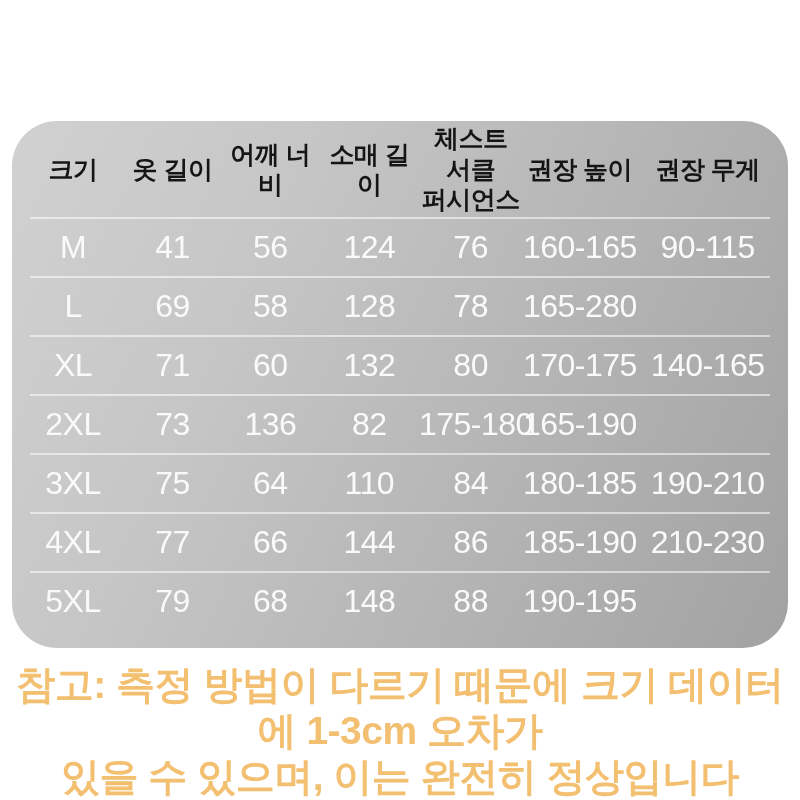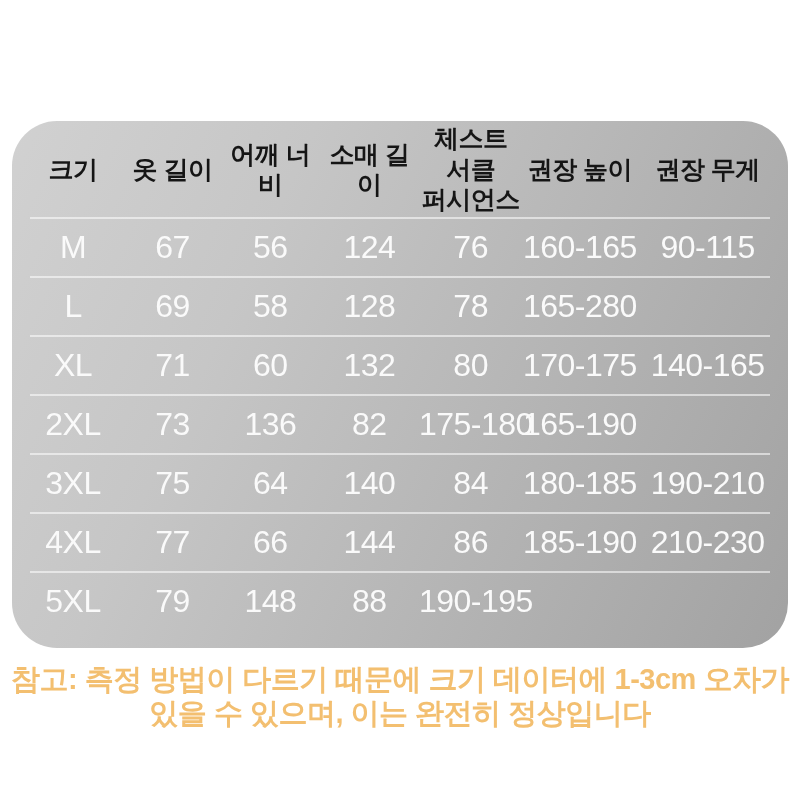--- a/index.html
+++ b/index.html
@@ -58,21 +58,21 @@
     margin: 0 8px;
     background: rgba(255,255,255,0.55);
   }
   .note {
     position: absolute;
     left: 0;
     top: 662px;
     width: 800px;
     text-align: center;
     color: #f3bf70;
-    font-size: 29px;
+    font-size: 39px;
     font-weight: 600;
     line-height: 1.18;
     letter-spacing: -0.5px;
   }
 </style>
 </head>
 <body>
 
 <div class="size-chart-panel">
 
@@ -84,21 +84,21 @@
     <div class="header-cell">체스트 서클
 퍼시언스</div>
     <div class="header-cell">권장 높이</div>
     <div class="header-cell">권장 무게</div>
   </div>
 
   <div class="divider"></div>
 
   <div class="grid-row data-row">
     <div class="data-cell">M</div>
-    <div class="data-cell">67</div>
+    <div class="data-cell">41</div>
     <div class="data-cell">56</div>
     <div class="data-cell">124</div>
     <div class="data-cell">76</div>
     <div class="data-cell">160-165</div>
     <div class="data-cell">90-115</div>
   </div>
 
   <div class="divider"></div>
 
   <div class="grid-row data-row">
@@ -132,21 +132,21 @@
     <div class="data-cell">175-180</div>
     <div class="data-cell">165-190</div>
   </div>
 
   <div class="divider"></div>
 
   <div class="grid-row data-row">
     <div class="data-cell">3XL</div>
     <div class="data-cell">75</div>
     <div class="data-cell">64</div>
-    <div class="data-cell">140</div>
+    <div class="data-cell">110</div>
     <div class="data-cell">84</div>
     <div class="data-cell">180-185</div>
     <div class="data-cell">190-210</div>
   </div>
 
   <div class="divider"></div>
 
   <div class="grid-row data-row">
     <div class="data-cell">4XL</div>
     <div class="data-cell">77</div>
@@ -155,20 +155,21 @@
     <div class="data-cell">86</div>
     <div class="data-cell">185-190</div>
     <div class="data-cell">210-230</div>
   </div>
 
   <div class="divider"></div>
 
   <div class="grid-row data-row">
     <div class="data-cell">5XL</div>
     <div class="data-cell">79</div>
+    <div class="data-cell">68</div>
     <div class="data-cell">148</div>
     <div class="data-cell">88</div>
     <div class="data-cell">190-195</div>
   </div>
 
 </div>
 
 <div class="note">
   <div>참고: 측정 방법이 다르기 때문에 크기 데이터에 1-3cm 오차가</div>
   <div>있을 수 있으며, 이는 완전히 정상입니다</div>

